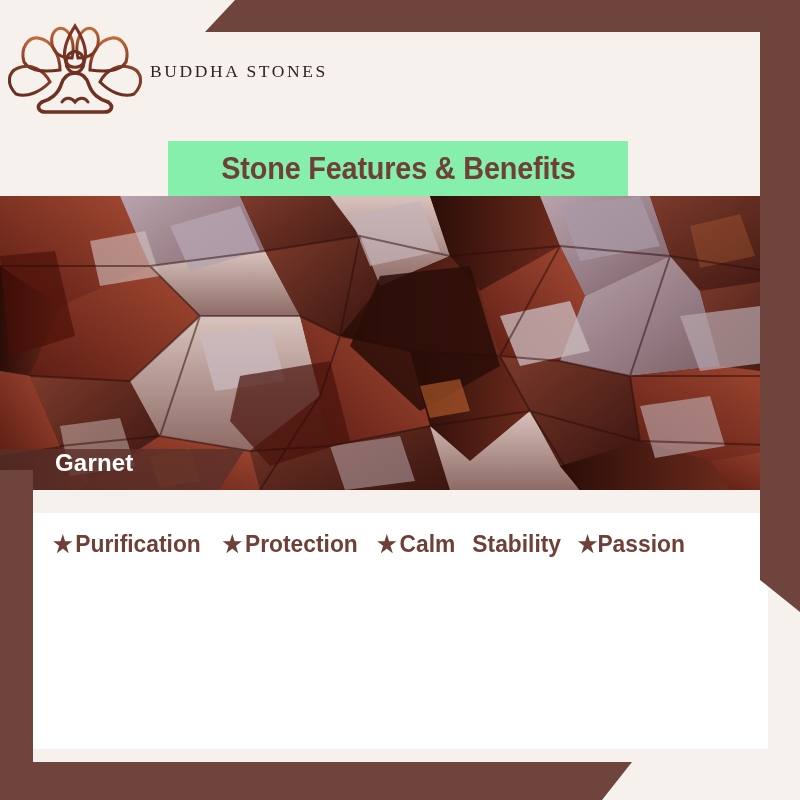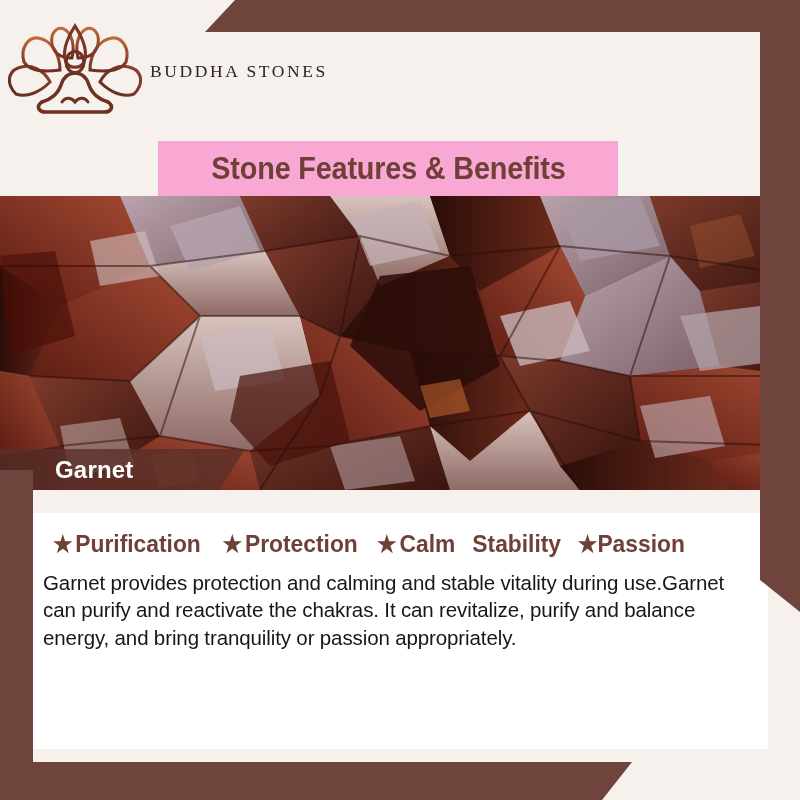--- a/index.html
+++ b/index.html
@@ -47,22 +47,22 @@
   #lotus-logo{width:150px;height:92px;display:block;}
   #brand-name{
     margin-top:6px;
     font-family:"Liberation Serif", serif;
     font-size:17.5px;letter-spacing:2.6px;color:#2e2320;
     font-weight:400;
   }
 
   
   #title-banner{
-    position:absolute;top:141px;left:158px;width:460px;height:55px;
-    background:#f9a8d4;
+    position:absolute;top:141px;left:168px;width:460px;height:55px;
+    background:#86efac;
     display:flex;align-items:center;justify-content:center;
     z-index:4;
   }
   #title-text{
     font-size:31px;font-weight:bold;color:#6e4038;
     letter-spacing:-0.2px;
     transform:scaleX(0.93);
     white-space:nowrap;
   }
 
@@ -71,21 +71,21 @@
     position:absolute;top:196px;left:0;width:800px;height:294px;
     overflow:hidden;z-index:1;background:#6b2f25;
   }
   #stone-photo svg{display:block;width:100%;height:100%;}
 
   
   #garnet-label{
     position:absolute;top:449px;left:0;width:245px;height:41px;
     background:rgba(90,48,41,0.80);
     clip-path:polygon(0 0,100% 0,calc(100% - 26px) 100%,0 100%);
-    display:flex;align-items:center;
+    display:flex;
     z-index:3;
   }
   #garnet-text{
     color:#ffffff;font-size:24px;font-weight:bold;
     padding-left:55px;letter-spacing:0.2px;
   }
 
   
   #body-card{
     position:absolute;top:513px;left:33px;width:735px;height:236px;
@@ -269,21 +269,20 @@
       <span>Calm</span>
     </span>
     <span class="benefit nostar">
       <span>Stability</span>
     </span>
     <span class="benefit tight">
       <span class="star">★</span>
       <span>Passion</span>
     </span>
   </div>
-  <p id="description">Garnet provides protection and calming and stable vitality during use.Garnet can purify and reactivate the chakras. It can revitalize, purify and balance energy, and bring tranquility or passion appropriately.</p>
 </div>
 
 <div id="frame">
   <div class="band band-top"></div>
   <div class="band band-right"></div>
   <div class="band band-left"></div>
   <div class="band band-bottom"></div>
 </div>
 
 </body></html>

